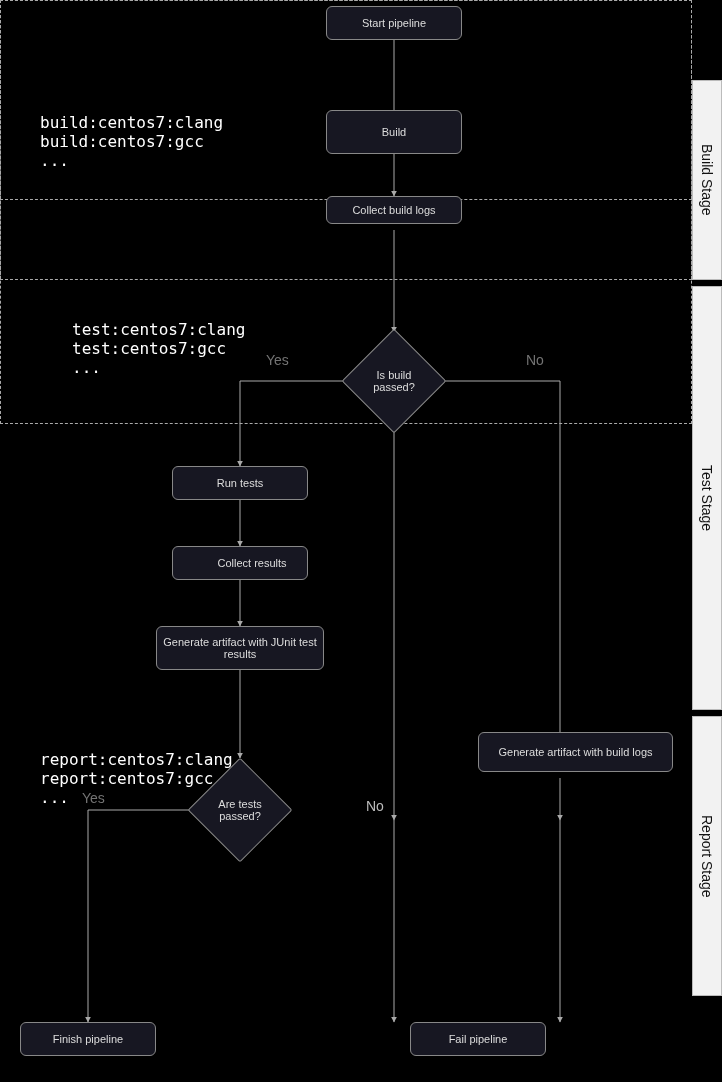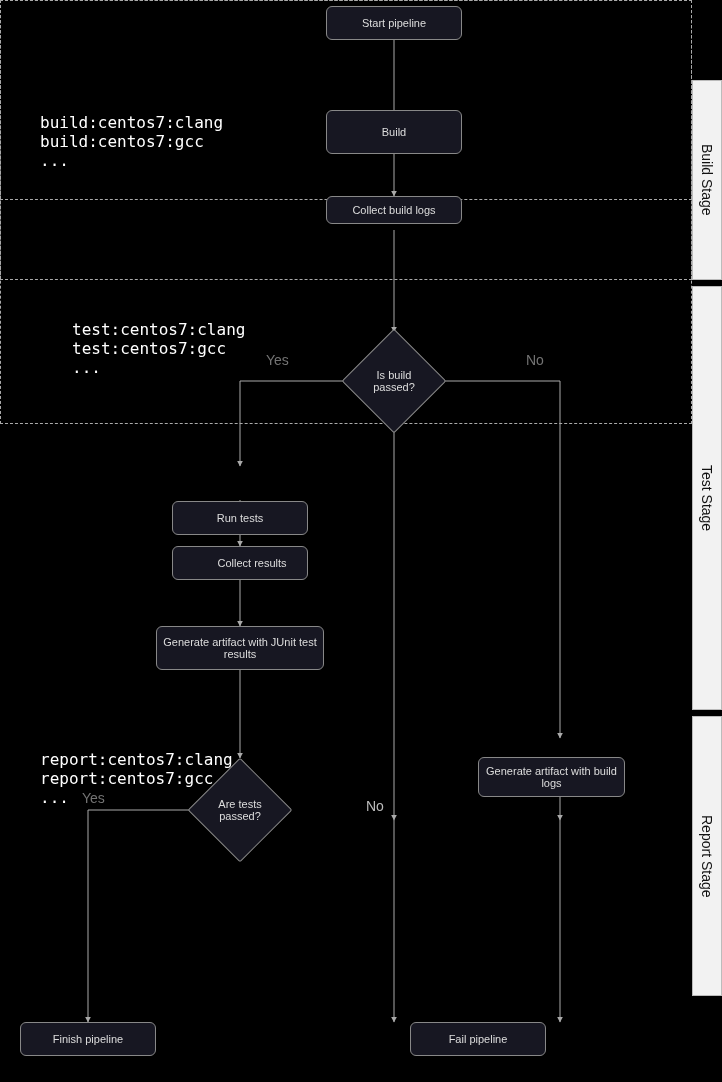--- a/index.html
+++ b/index.html
@@ -131,35 +131,35 @@
       <span>Build</span>
     </div>
   <div class="node" style="left:326px; top:196px; width:136px; height:28px;">
       <span>Collect build logs</span>
     </div>
 
   <div class="node diamond" style="left:357px; top:344px; width:74px; height:74px;">
     <div class="inner"><span>Is build passed?</span></div>
   </div>
 
-  <div class="node" style="left:172px; top:466px; width:136px; height:34px;margin-top:35px;">
+  <div class="node" style="left:172px; top:466px; width:136px; height:34px;">
       <span>Run tests</span>
     </div>
   <div class="node" style="left:172px; top:546px; width:136px; height:34px;padding-left:28px;">
       <span>Collect results</span>
     </div>
   <div class="node" style="left:156px; top:626px; width:168px; height:44px;">
       <span>Generate artifact with JUnit test results</span>
     </div>
 
   <div class="node diamond" style="left:203px; top:773px; width:74px; height:74px;">
     <div class="inner"><span>Are tests passed?</span></div>
   </div>
 
-  <div class="node" style="left:478px; top:757px; width:147px; height:40px;">
+  <div class="node" style="left:478px; top:732px; width:195px; height:40px;">
       <span>Generate artifact with build logs</span>
     </div>
 
   <div class="node" style="left:20px;  top:1022px; width:136px; height:34px;">
       <span>Finish pipeline</span>
     </div>
   <div class="node" style="left:410px; top:1022px; width:136px; height:34px;">
       <span>Fail pipeline</span>
     </div>
 

